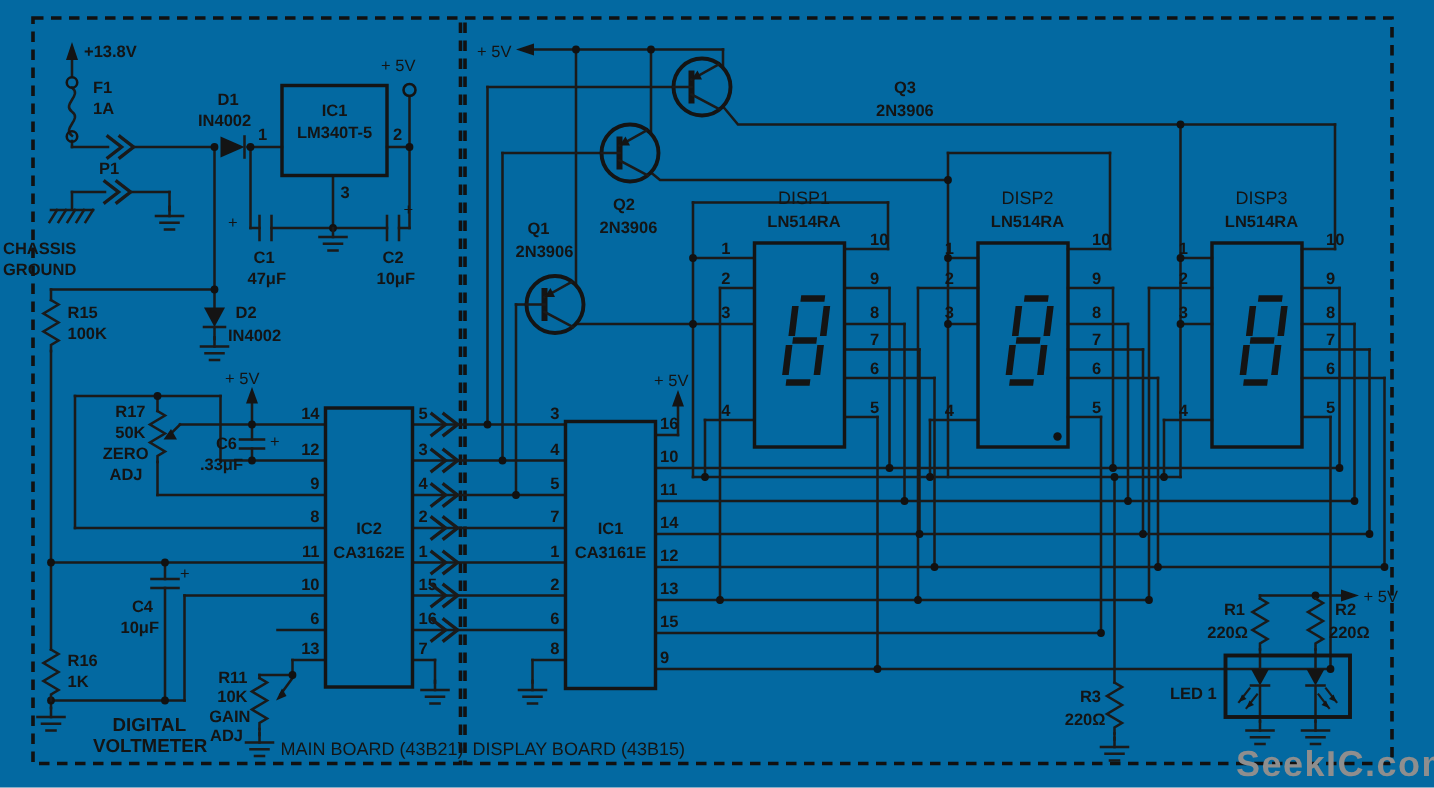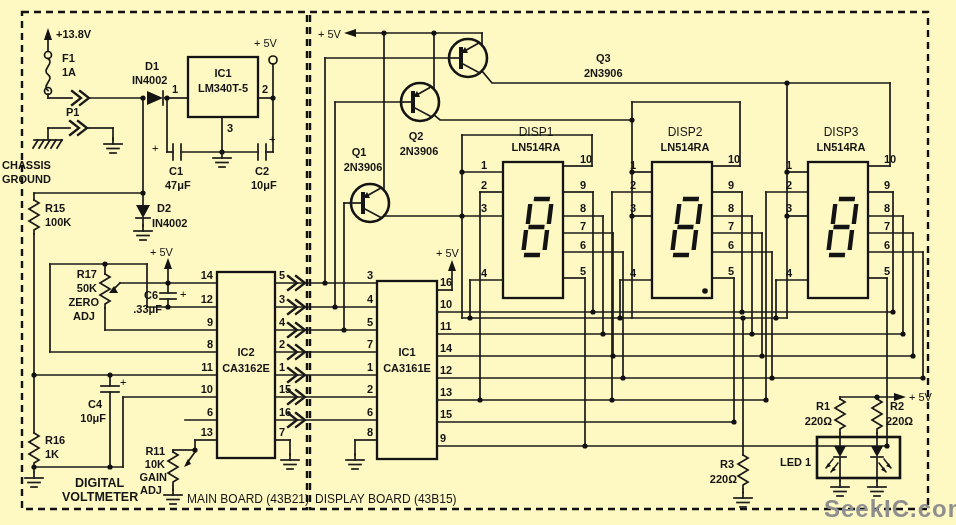--- a/index.html
+++ b/index.html
@@ -1,16 +1,16 @@
 <!DOCTYPE html>
 <html><head>
 <meta charset="utf-8">
 <style>
   html,body{margin:0;padding:0;background:#e9e9e9;}
-  #stage{position:relative;width:956px;height:525px;background:#fef9c3;overflow:hidden;}
+  #stage{position:relative;width:956px;height:525px;background:#0369a1;overflow:hidden;}
   svg{position:absolute;left:0;top:0;}
   .w{stroke:#1a1a1a;stroke-width:1.7;fill:none;stroke-linecap:square;}
   .thin{stroke-width:1.4;}
   .box{fill:none;stroke:#141414;stroke-width:2.3;}
   .dash{fill:none;stroke:#111;stroke-width:2.4;stroke-dasharray:7 5;}
   .dot{fill:#111;stroke:none;}
   .blk{fill:#141414;stroke:none;}
   text{font-family:"Liberation Sans",sans-serif;fill:#141414;}
   .t{font-size:11px;font-weight:700;}
   .p{font-size:11px;font-weight:400;}

